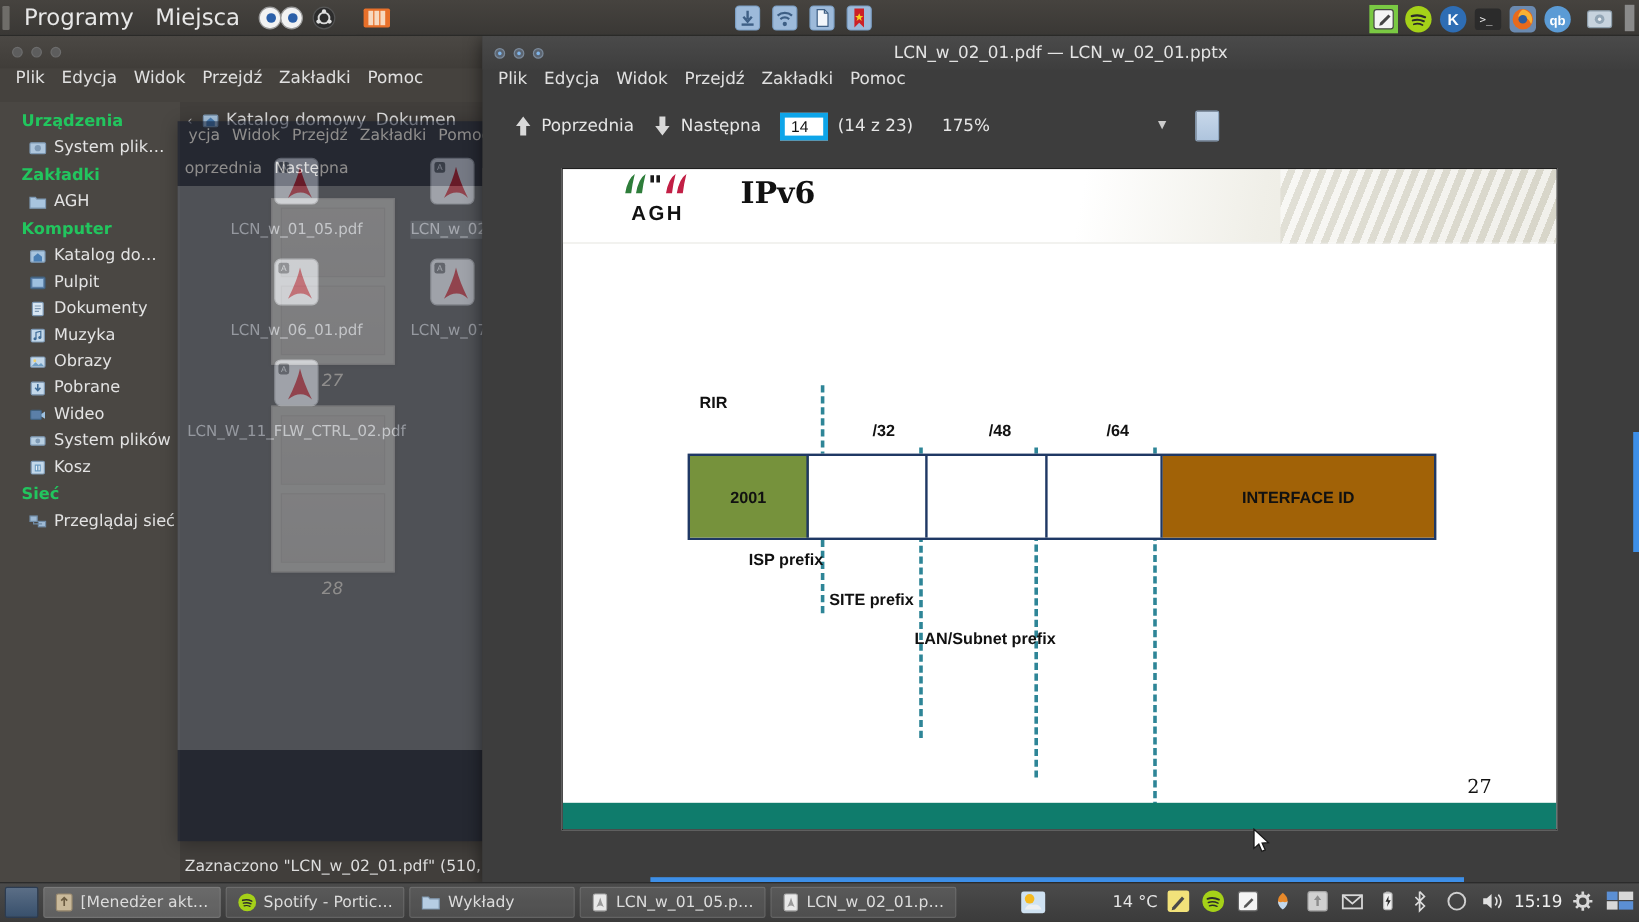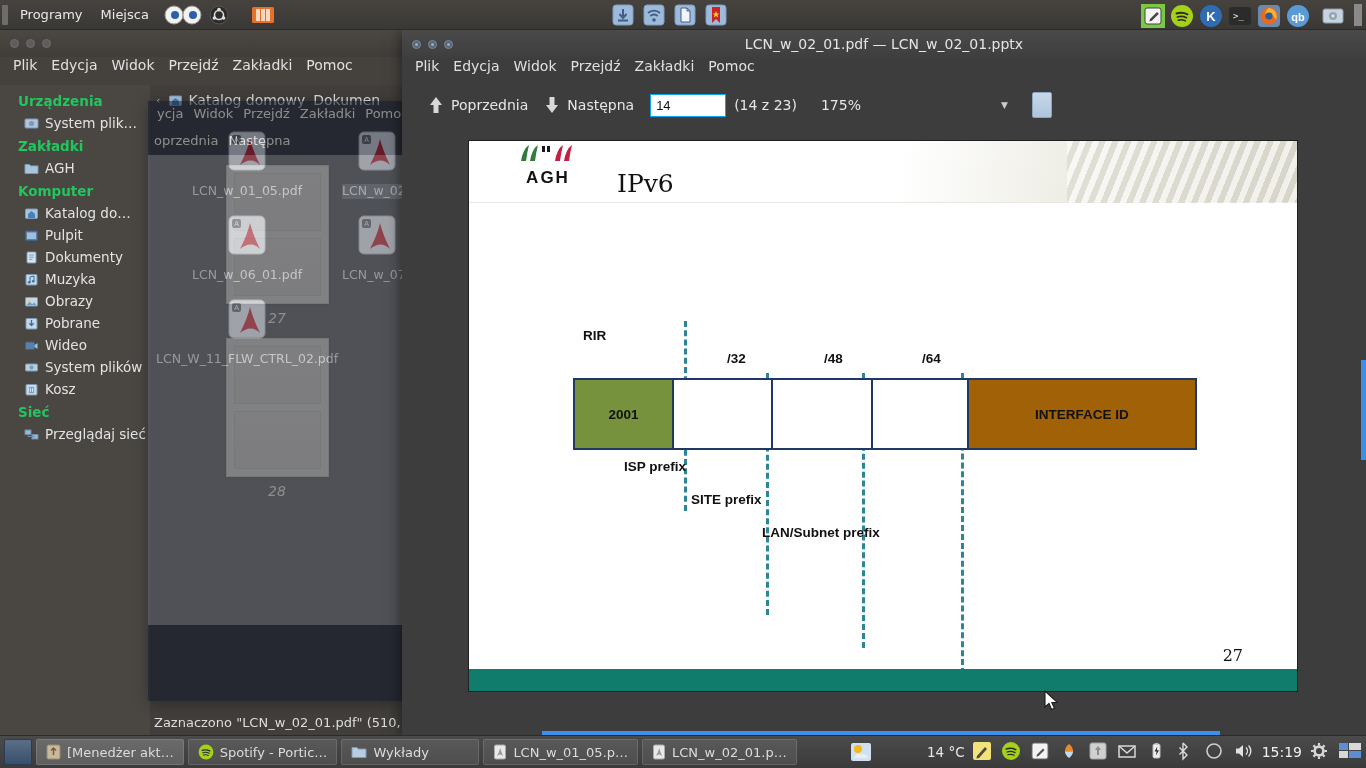--- a/index.html
+++ b/index.html
@@ -24,21 +24,21 @@
       rgba(255,255,255,.03) 40% 55%, transparent 55%);
   }
 
   
   .top-panel {
     position: absolute; top: 0; left: 0; width: 1366px; height: 30px;
     background: linear-gradient(180deg,#46433f 0%, #3a3835 100%);
     display: flex; align-items: center; z-index: 90;
     border-bottom: 1px solid #2a2a28;
   }
-  .tp-menu { color: #e8e8e8; font-size: 13px; padding: 0 9px; line-height: 30px; }
+  .tp-menu { color: #e8e8e8; font-size: 19px; padding: 0 9px; line-height: 30px; }
   .tp-handle { width: 6px; height: 20px; background: #6f6d69; margin: 0 3px 0 2px; border-radius: 1px; }
   .tp-icons { display: flex; align-items: center; gap: 6px; margin-left: 6px; }
   .tp-center { position: absolute; left: 612px; display: flex; gap: 9px; align-items: center; }
   .tp-right { position: absolute; right: 4px; display: flex; gap: 7px; align-items: center; }
 
   .ico { width: 22px; height: 22px; display: inline-block; position: relative; }
   .ico svg { display: block; }
 
   
   .win { position: absolute; background: #3f3f3f; box-shadow: 0 2px 14px rgba(0,0,0,.55); }
@@ -84,21 +84,21 @@
   .thumb-num { text-align: center; color: #cfcfcf; font-size: 14px; font-style: italic; margin-bottom: 12px; }
 
   
   #pdfviewer { left: 402px; top: 30px; width: 964px; height: 706px; background: #3d3d3d; z-index: 40; }
   #pdfviewer .win-title { height: 28px; background: linear-gradient(180deg,#4a4a4a,#3e3e3e); font-size: 14px; }
   #pdfviewer .wbtn { background: #5b6470; border-color: #7b8a9b; }
   #pdfviewer .wbtn i { display:block; width:3px; height:3px; border-radius:50%; background:#7fb4e8; margin:2px auto;}
   .pv-toolbar { height: 38px; display: flex; align-items: center; gap: 0; padding-left: 22px; color: #e6e6e6; font-size: 14px; }
   .pv-btn { display: flex; align-items: center; gap: 7px; padding: 0 12px 0 4px; }
   .pv-pageinput {
-    width: 76px; height: 23px; background: #fff; border: 1px solid #0ea5e9;
+    width: 40px; height: 23px; background: #fff; border: 4px solid #0ea5e9;
     color: #111; font-size: 13px; padding: 2px 5px; margin: 0 8px 0 4px;
   }
   .pv-pagecount { color: #e6e6e6; font-size: 14px; margin-right: 24px; }
   .pv-zoom { color: #e6e6e6; font-size: 14px; }
   .pv-zoomarrow { margin-left: 140px; color: #ccc; font-size: 9px; }
   .pv-viewicon { margin-left: 24px; width: 20px; height: 26px; background:
       linear-gradient(180deg,#c8d8ea,#aec4dd); border: 1px solid #8fa6bf; border-radius: 2px; }
 
   .pv-canvas { position: absolute; left: 0; top: 110px; right: 0; bottom: 0; background: #3d3d3d; overflow: hidden; }
 
@@ -114,21 +114,21 @@
   }
   .slide-header::after{
     content:""; position:absolute; right:0; top:0; width: 230px; height: 62px;
     background: repeating-linear-gradient(112deg, rgba(255,255,255,.75) 0 6px, rgba(205,203,190,.55) 6px 12px);
     opacity:.75;
   }
   .agh { position: absolute; left: 44px; top: 2px; width: 70px; text-align: center; }
   .agh-text { font-family: "Liberation Sans", sans-serif; font-weight: bold; font-size: 17px;
      letter-spacing: 2px; color: #111; margin-top: 1px; }
   .slide-title { position: absolute; left: 148px; top: 5px; font-family: "DejaVu Serif", serif;
-     font-weight: normal; font-size: 25px; color: #111; margin-top: 23px; }
+     font-weight: bold; font-size: 25px; color: #111; }
 
   .diagram { position: absolute; left: 0; top: 62px; right: 0; bottom: 0; }
   .bar { position: absolute; left: 104px; top: 175px; width: 624px; height: 72px;
      border: 2px solid #1f3864; display: flex; background: #fff; }
   .seg { border-right: 2px solid #1f3864; display:flex; align-items:center; justify-content:center;
      font-family: "Liberation Sans", sans-serif; font-weight: bold; font-size: 13.5px; color: #111; }
   .seg:last-child { border-right: none; }
   .dash { position: absolute; width: 0; border-left: 3px dashed #2e8597; }
   .dlabel { position: absolute; font-family: "Liberation Sans", sans-serif; font-weight: bold;
      font-size: 13.5px; color: #111; white-space: nowrap; }

